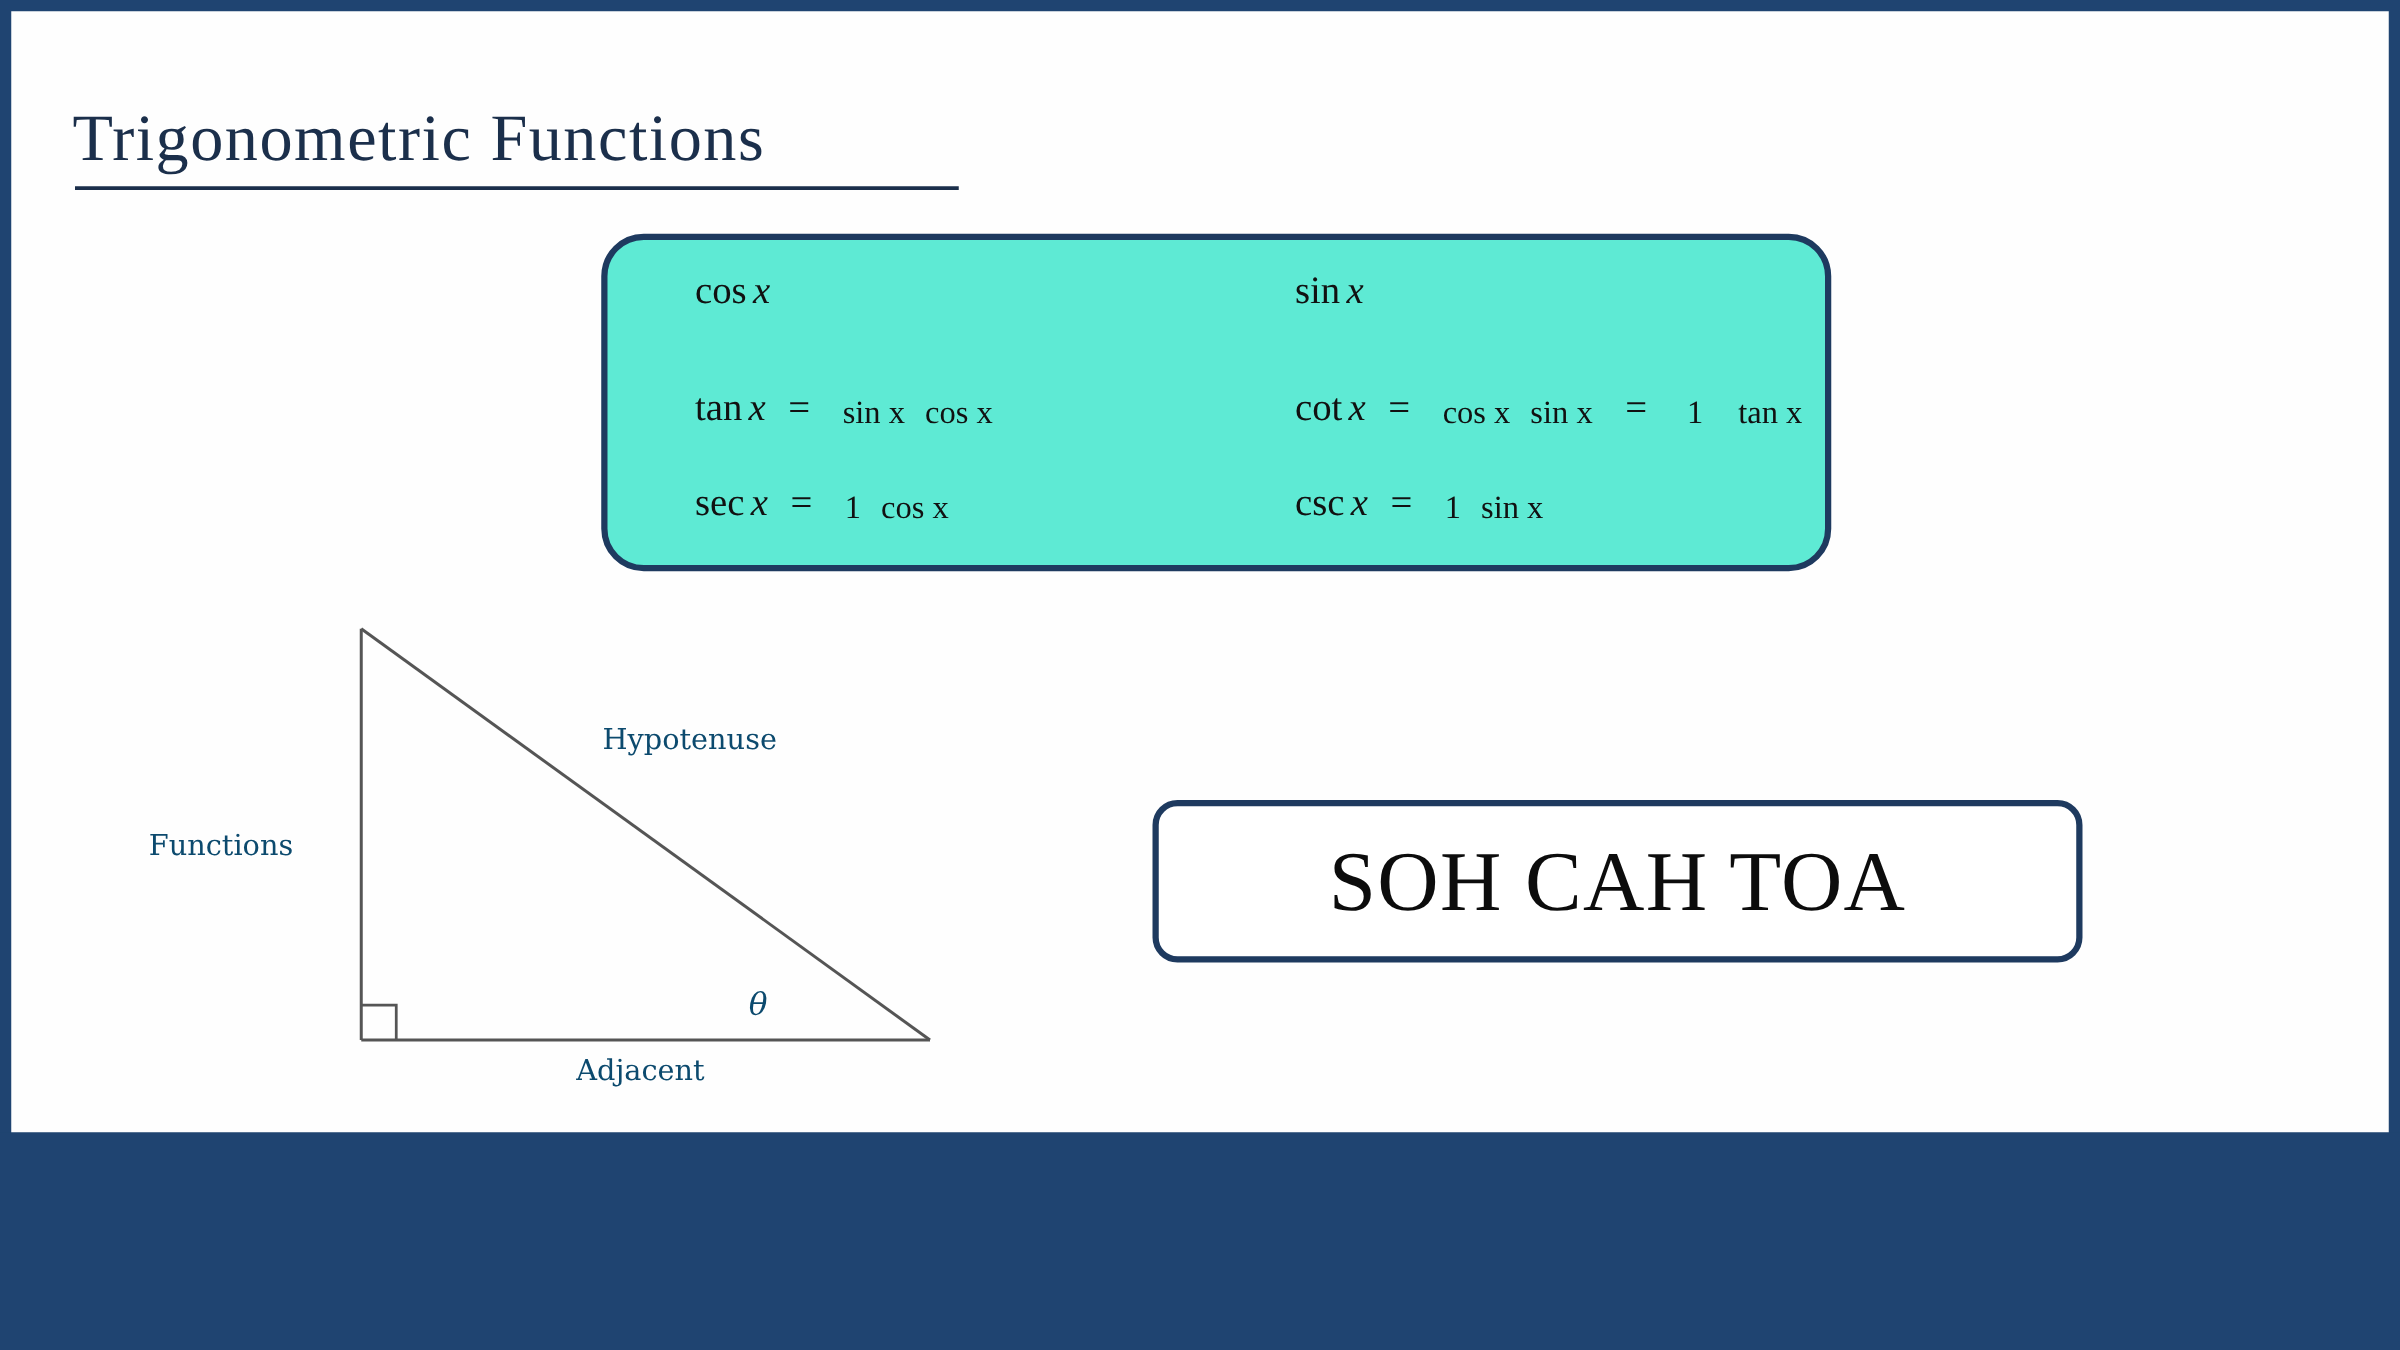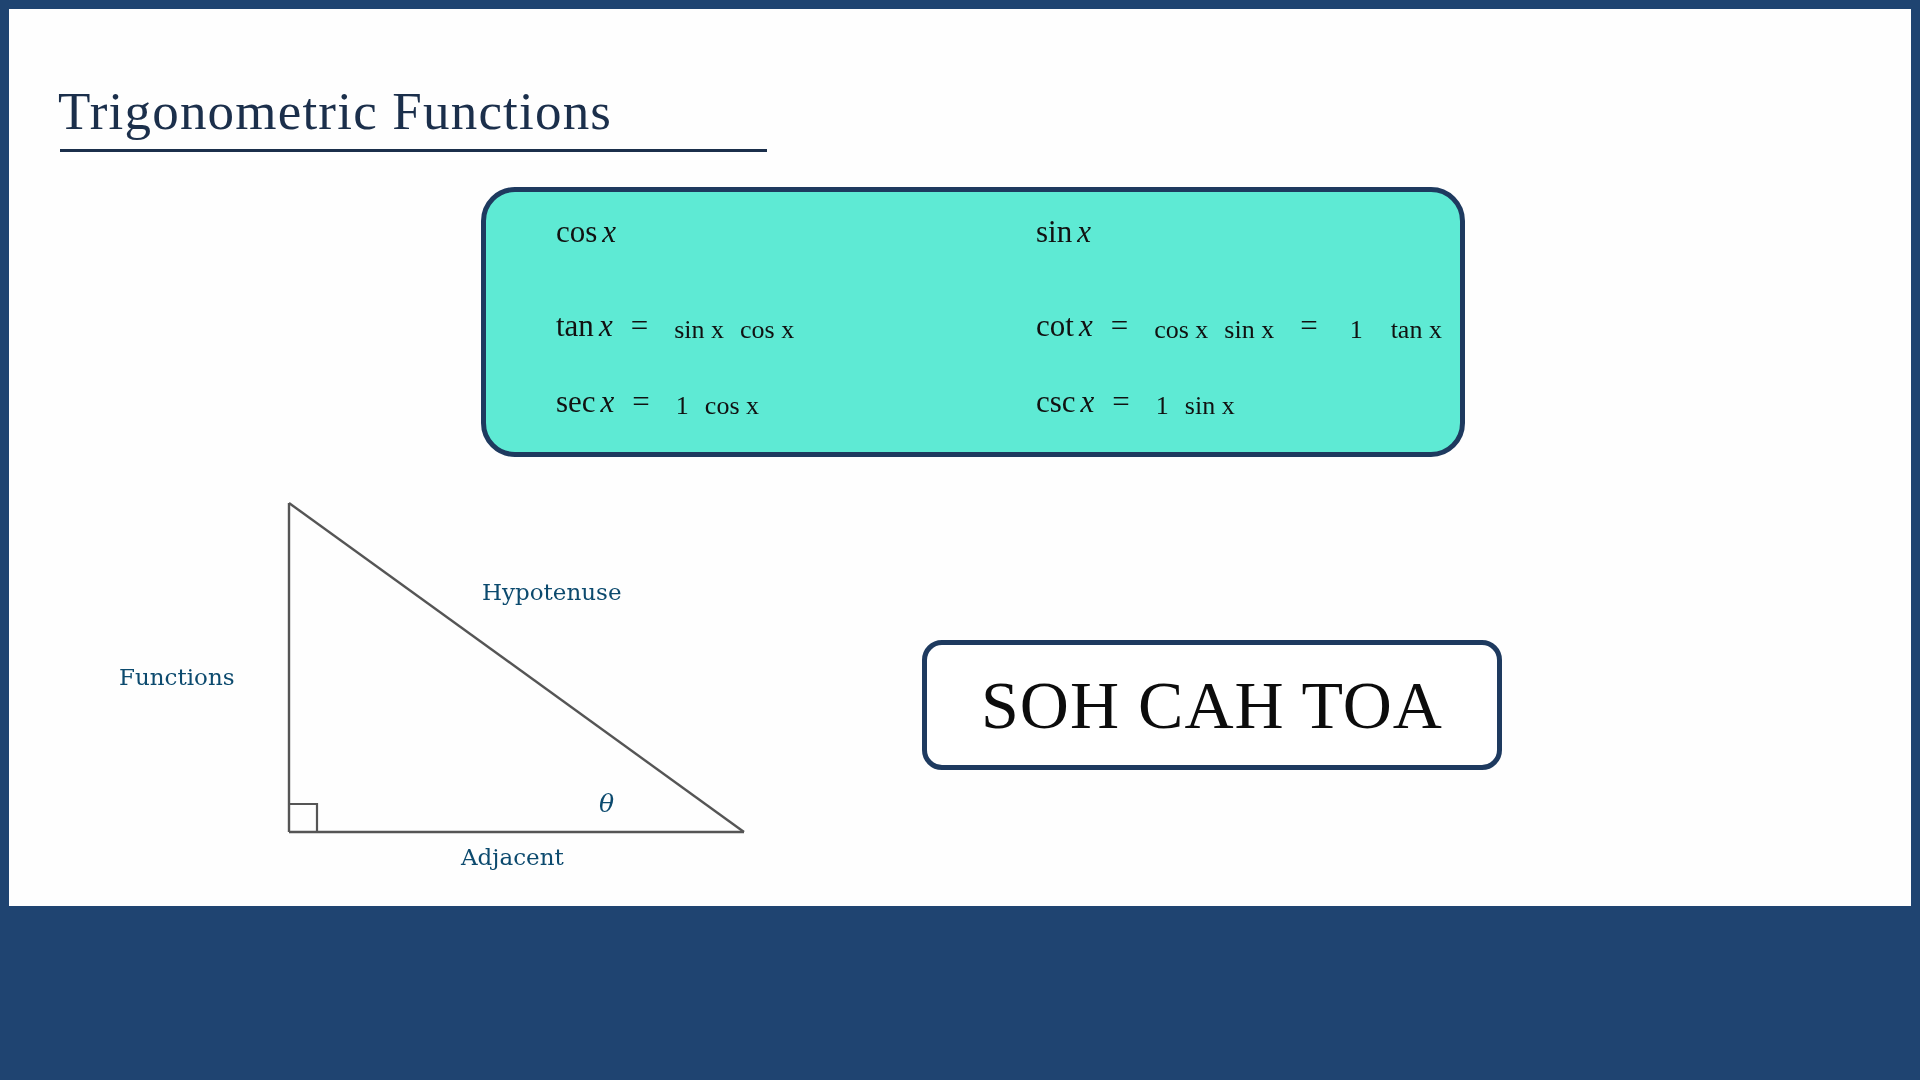--- a/index.html
+++ b/index.html
@@ -103,21 +103,21 @@
   }
   #label-opposite   { left:0px;   top:175px; }
   #label-hypotenuse { left:363px; top:90px;  }
   #label-adjacent   { left:342px; top:355px; }
   #label-theta      { left:480px; top:300px; font-size:25px; font-style:italic; }
 
   
   #mnemonic-box {
     position:absolute;
     left:913px; top:631px;
-    width:580px; height:130px;
+    width:744px; height:130px;
     border:5px solid #1e3a5f;
     border-radius:20px;
     background:#fff;
     display:flex;
     align-items:center;
     justify-content:center;
   }
   #mnemonic-text {
     font-size:68px;
     color:#0c0c0c;

